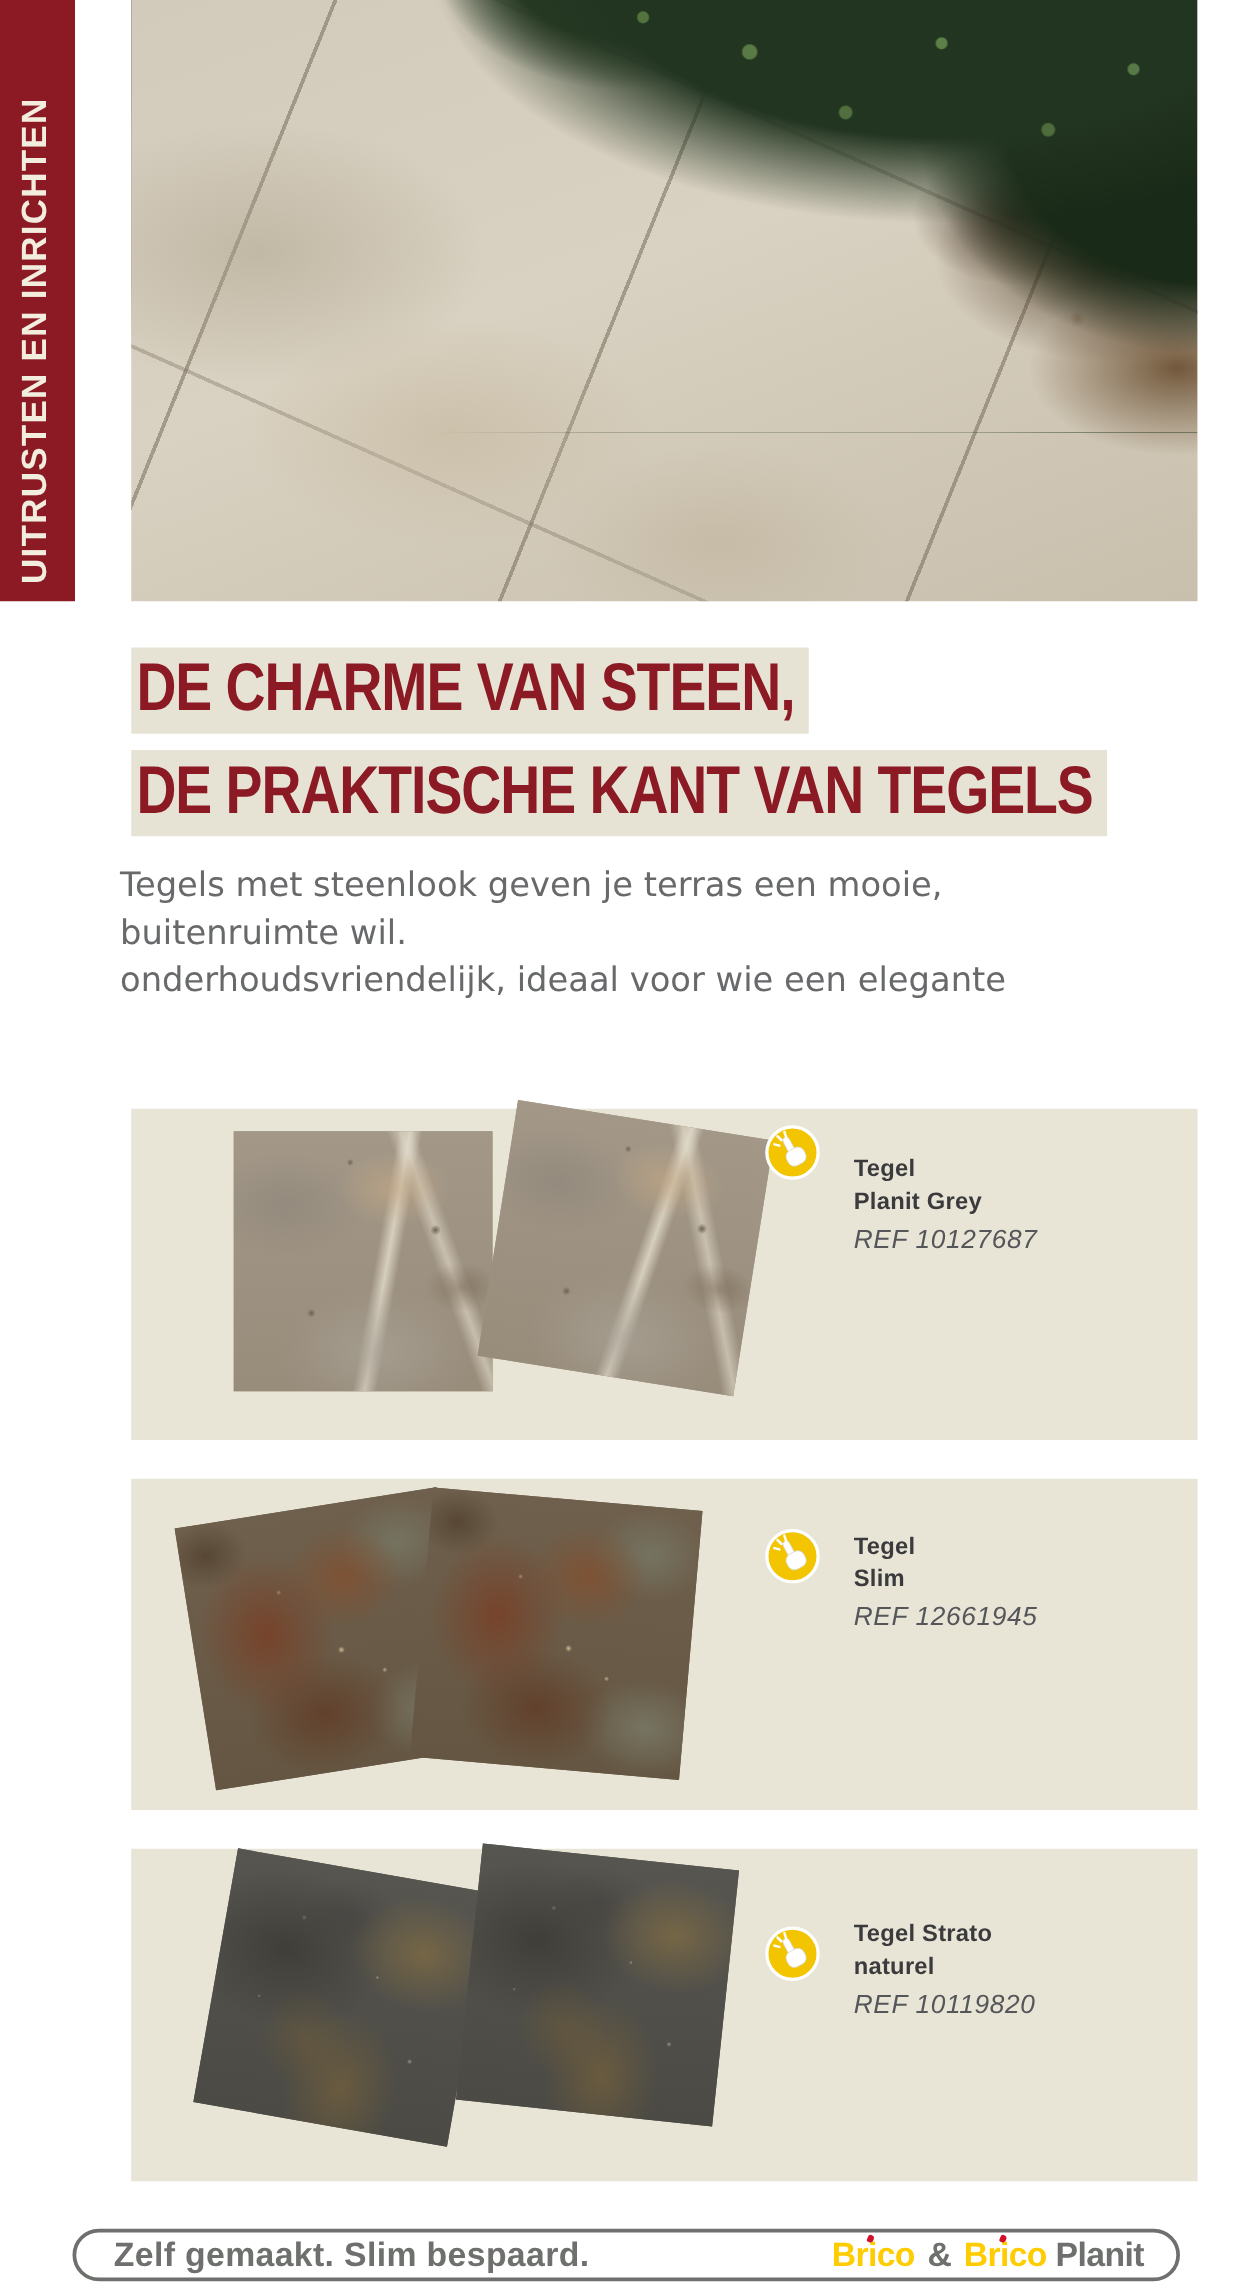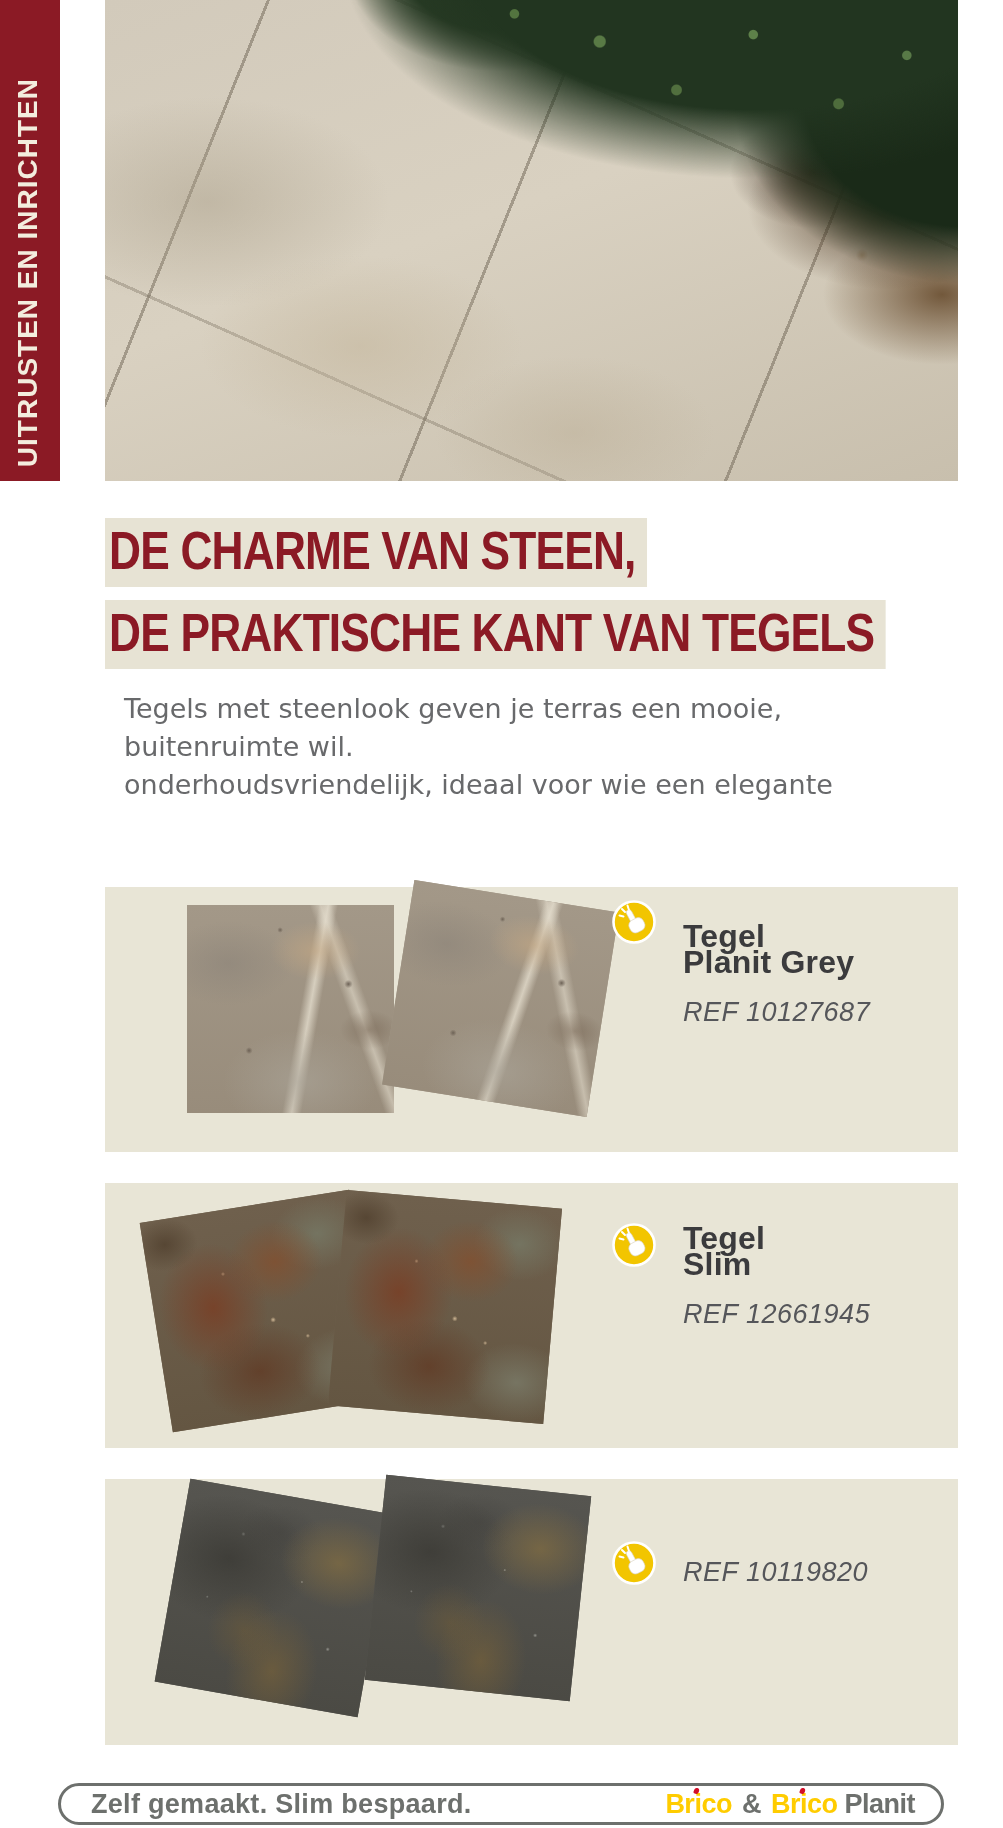--- a/index.html
+++ b/index.html
@@ -47,21 +47,21 @@
   }
 
   
   .headline { position:absolute; left:105px; top:518px; }
   .hl-row { margin-bottom:13px; white-space:nowrap; }
   .hl-line { display:inline-block; transform:scaleX(.82); transform-origin:left center;
     background:#e7e3d4; color:#8b1a25; font-weight:700; font-size:54px; line-height:1;
     letter-spacing:-1px; padding:5px 14px 10px 5px; }
 
   
-  .intro { position:absolute; left:124px; top:690px; width:760px;
+  .intro { position:absolute; left:96px; top:690px; width:760px;
     font-family:"DejaVu Sans", sans-serif; font-size:27px; line-height:38px; color:#68696b; }
   .intro span { display:block; }
 
   
   .card { position:absolute; left:105px; width:853px; height:265px; background:#e8e5d6; }
   .card-1 { top:887px; } .card-2 { top:1183px; } .card-3 { top:1479px; height:266px; }
   .tile { position:absolute; }
   .tx-rustik {
     background-color:#a39888;
     background-image:
@@ -109,23 +109,23 @@
   .c2-a { left:50px;  top:22px; width:212px; height:212px; transform:rotate(-9deg); }
   .c2-b { left:232px; top:16px; width:216px; height:216px; transform:rotate(5deg); }
   .c3-a { left:66px;  top:16px; width:206px; height:206px; transform:rotate(10deg); }
   .c3-b { left:270px; top:6px;  width:206px; height:206px; transform:rotate(6deg); }
 
   .click-icon { position:absolute; left:507px; width:44px; height:44px; cursor:pointer; }
   .card-1 .click-icon { top:13px; } .card-2 .click-icon { top:40px; } .card-3 .click-icon { top:62px; }
 
   .card-info { position:absolute; left:578px; width:260px; }
   .card-1 .card-info { top:36px; } .card-2 .card-info { top:42px; } .card-3 .card-info { top:56px; }
-  .card-title { font-size:32px; font-weight:700; line-height:26px; color:#3b3b3d; letter-spacing:.2px; }
+  .card-title { font-size:19px; font-weight:700; line-height:26px; color:#3b3b3d; letter-spacing:.2px; }
   .card-title span { display:block; }
-  .card-ref { margin-top:22px; font-size:27px; font-style:italic; color:#55565a; letter-spacing:.5px; }
+  .card-ref { margin-top:5px; font-size:21px; font-style:italic; color:#55565a; letter-spacing:.5px; }
 
   
   .footer-pill { position:absolute; left:58px; top:1783px; width:886px; height:42px;
     background:#ffffff; border:3px solid #6d706d; border-radius:24px;
     display:flex; align-items:center; justify-content:space-between; padding:0 26px 0 30px;gap:32px; }
   .tagline { font-size:27px; font-weight:700; color:#6d706d; letter-spacing:.3px; }
   .logo { font-size:27px; font-weight:800; letter-spacing:-.5px; white-space:nowrap;margin-left:28px; }
   .lw { position:relative; display:inline-block; }
   .lw.yellow { color:#ffcc00; }
   .lw.gray { color:#6d706d; }
@@ -222,20 +222,24 @@
           <rect x="15.2" y="19.5" width="15.6" height="13.5" rx="5.5"></rect>
         </g>
         <g stroke="#ffffff" stroke-width="2" stroke-linecap="round">
           <line x1="10" y1="9" x2="13" y2="12"></line>
           <line x1="7.5" y1="15.5" x2="11.5" y2="16.5"></line>
           <line x1="15.5" y1="5.5" x2="16.8" y2="9.5"></line>
         </g>
       </svg>
     </div>
     <div class="card-info">
+      <div class="card-title">
+        <span>Tegel Strato</span>
+        <span>naturel</span>
+      </div>
       <div class="card-ref">REF 10119820</div>
     </div>
   </section>
 
   <footer class="footer-pill">
     <span class="tagline">Zelf gemaakt. Slim bespaard.</span>
     <span class="logo">
       <span class="lw yellow">Brico</span>
       <span class="lw gray amp">&amp;</span>
       <span class="lw yellow">Brico</span>

